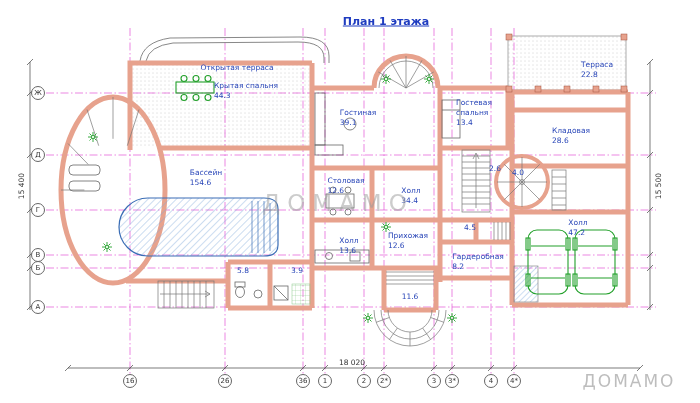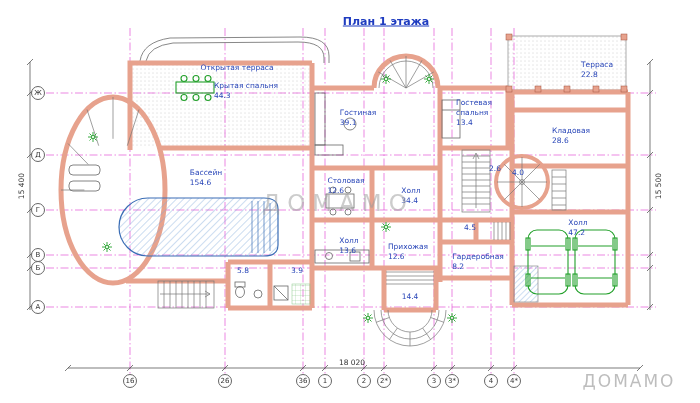--- a/index.html
+++ b/index.html
@@ -255,21 +255,21 @@
   <span class="ar">12.6</span>
 </div>
 <div class="lbl" style="left:411px;top:196px">
   <span class="nm">Холл</span>
   <span class="ar">34.4</span>
 </div>
 <div class="lbl" style="left:349px;top:246px">
   <span class="nm">Холл</span>
   <span class="ar">13.6</span>
 </div>
-<div class="lbl" style="left:408px;top:252px">
+<div class="lbl" style="left:408px;top:241px">
   <span class="nm">Прихожая</span>
   <span class="ar">12.6</span>
 </div>
 <div class="lbl" style="left:478px;top:262px">
   <span class="nm">Гардеробная</span>
   <span class="ar">8.2</span>
 </div>
 <div class="lbl" style="left:578px;top:228px">
   <span class="nm">Холл</span>
   <span class="ar">47.2</span>
@@ -283,21 +283,21 @@
 <div class="lbl" style="left:470px;top:228px">
   <span class="ar">4.5</span>
 </div>
 <div class="lbl" style="left:243px;top:271px">
   <span class="ar">5.8</span>
 </div>
 <div class="lbl" style="left:297px;top:271px">
   <span class="ar">3.9</span>
 </div>
 <div class="lbl" style="left:410px;top:297px">
-  <span class="ar">14.4</span>
+  <span class="ar">11.6</span>
 </div>
 
 <div class="axis-c" style="left:38px;top:93px">
       <span>Ж</span>
     </div>
 <div class="axis-c" style="left:38px;top:155px">
       <span>Д</span>
     </div>
 <div class="axis-c" style="left:38px;top:210px">
       <span>Г</span>

